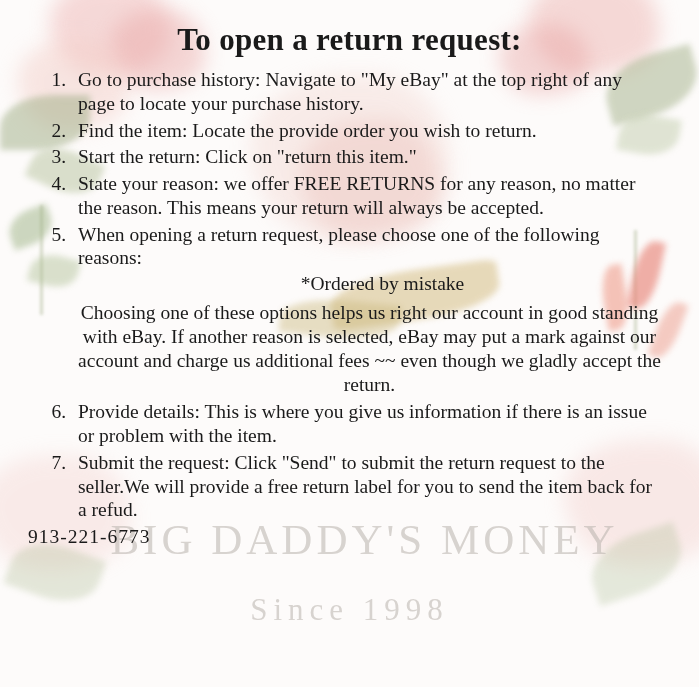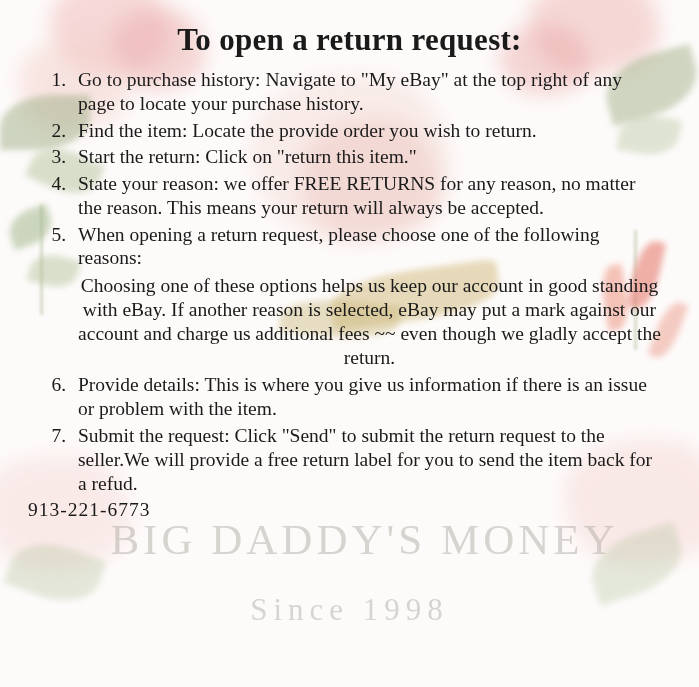--- a/index.html
+++ b/index.html
@@ -171,22 +171,23 @@
   <h1 class="title">To open a return request:</h1>
 
   <ol class="steps">
     <li>Go to purchase history: Navigate to "My eBay" at the top right of any page to locate your purchase history.</li>
     <li class="li-tight">Find the item: Locate the provide order you wish to return.</li>
     <li class="li-tight">Start the return: Click on "return this item."</li>
     <li>State your reason: we offer FREE RETURNS for any reason, no matter the reason. This means your return will always be accepted.</li>
     <li>
       <span>When opening a return request, please choose one of the following reasons:</span>
       <ul class="reasons">
+        <li>*Ordered by mistake</li>
       </ul>
-      <p class="para">Choosing one of these options helps us keep our account in good standing with eBay. If another reason is selected, eBay may put a mark against our account and charge us additional fees ~~ even though we gladly accept the return.</p>
+      <p class="para">Choosing one of these options helps us right our account in good standing with eBay. If another reason is selected, eBay may put a mark against our account and charge us additional fees ~~ even though we gladly accept the return.</p>
     </li>
     <li>Provide details: This is where you give us information if there is an issue or problem with the item.</li>
     <li>Submit the request: Click "Send" to submit the return request to the seller.We will provide a free return label for you to send the item back for a refud.</li>
   </ol>
 
   <p class="phone">913-221-6773</p>
 
 </div>
 
 </body></html>

